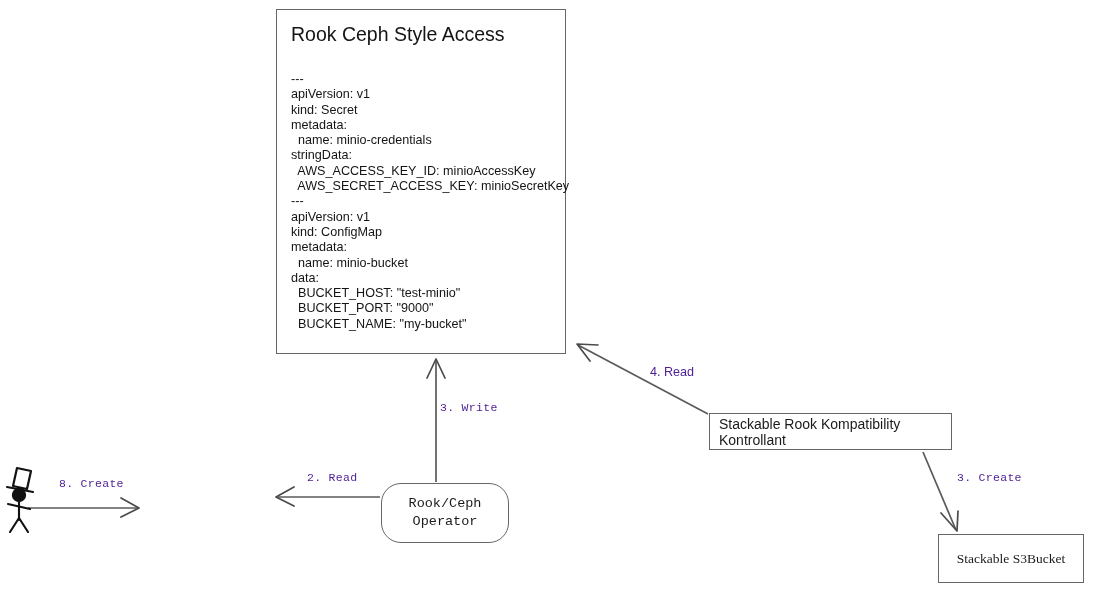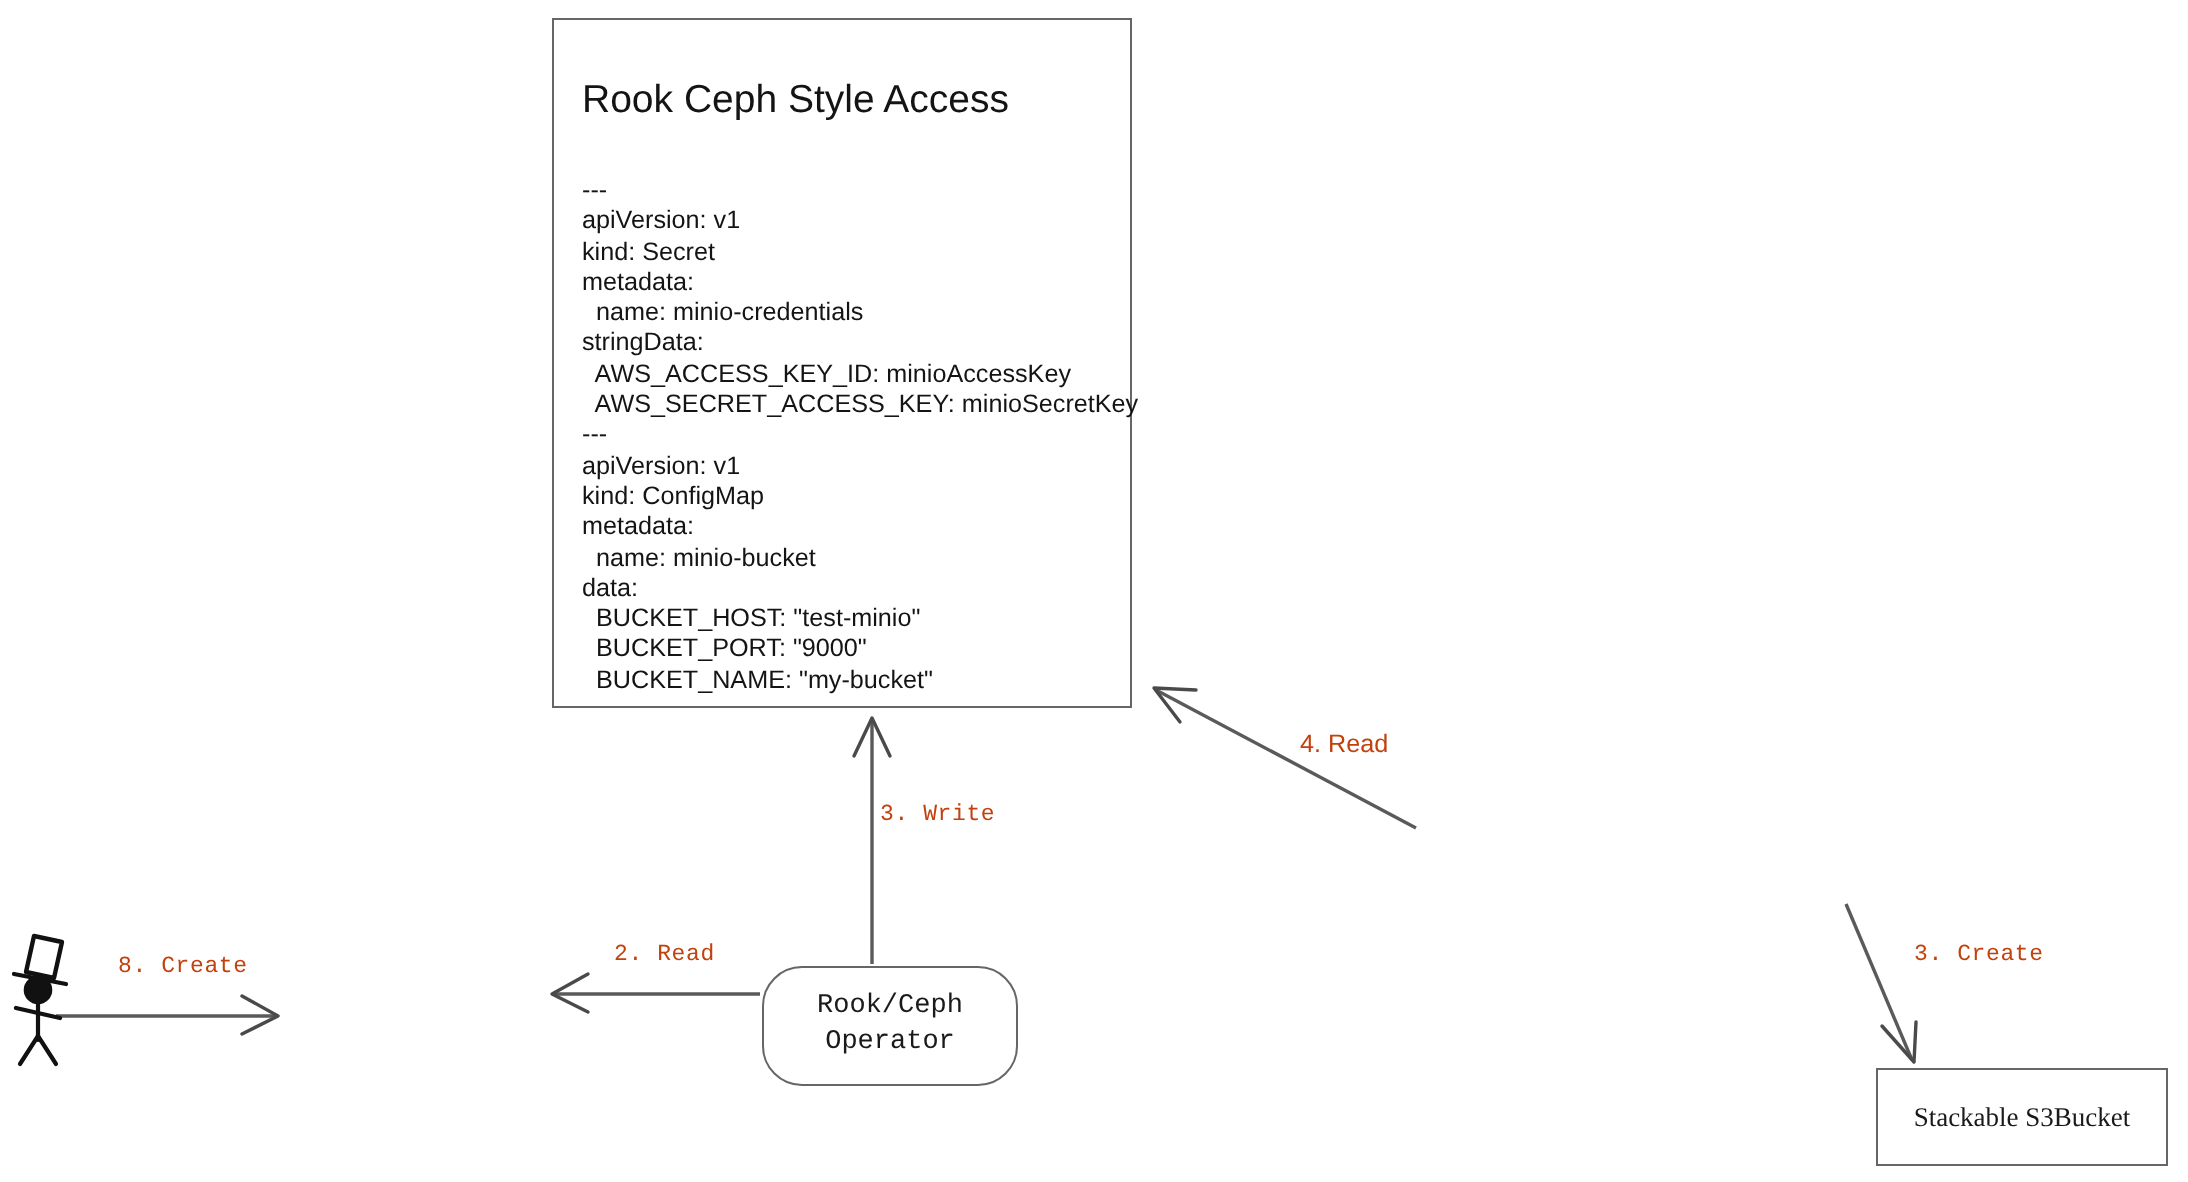--- a/index.html
+++ b/index.html
@@ -42,42 +42,42 @@
     justify-content: flex-start;
     padding-left: 9px;
   }
 
   
   #yaml-card {
     left: 276px;
     top: 9px;
     width: 290px;
     height: 345px;
-    padding: 28px 10px 10px 12px;
+    padding: 12px 10px 10px 12px;
   }
   #yaml-title {
     font-family: "Liberation Sans", sans-serif;
     font-size: 19.5px;
     color: #141414;
     line-height: 24px;
     margin: 0 0 0 2px;
   }
   #yaml-body {
     margin-top: 26px;
     font-family: "Liberation Sans", sans-serif;
     font-size: 12.6px;
     line-height: 15.3px;
     color: #141414;
     white-space: pre;
     margin-left: 2px;
   }
 
   .edge-label {
     position: absolute;
-    color: #c2410c;
+    color: #4c1d95;
     white-space: nowrap;
   }
   .lbl-mono {
     font-family: "Liberation Mono", monospace;
     font-size: 11.5px;
     letter-spacing: .3px;
   }
   .lbl-sans {
     font-family: "Liberation Sans", sans-serif;
     font-size: 12.6px;
@@ -181,20 +181,21 @@
   name: minio-bucket
 data:
   BUCKET_HOST: "test-minio"
   BUCKET_PORT: "9000"
   BUCKET_NAME: "my-bucket"</div>
   </div>
 
 
   <div class="node mono-node" style="left:381px; top:483px; width:128px; height:60px;border-radius:20px;">Rook/Ceph Operator</div>
 
+  <div class="node sans-node" style="left:709px; top:413px; width:243px; height:37px;">Stackable Rook Kompatibility Kontrollant</div>
 
   <div class="node mono-node" style="left:938px; top:534px; width:146px; height:49px;font-family:Liberation Serif, serif;">Stackable S3Bucket</div>
 
   <div class="edge-label lbl-mono" style="left:59px; top:477px;">8. Create</div>
   <div class="edge-label lbl-mono" style="left:307px; top:471px;">2. Read</div>
   <div class="edge-label lbl-mono" style="left:440px; top:401px;">3. Write</div>
   <div class="edge-label lbl-sans" style="left:650px; top:365px;">4. Read</div>
   <div class="edge-label lbl-mono" style="left:957px; top:471px;">3. Create</div>
 
 </div>

